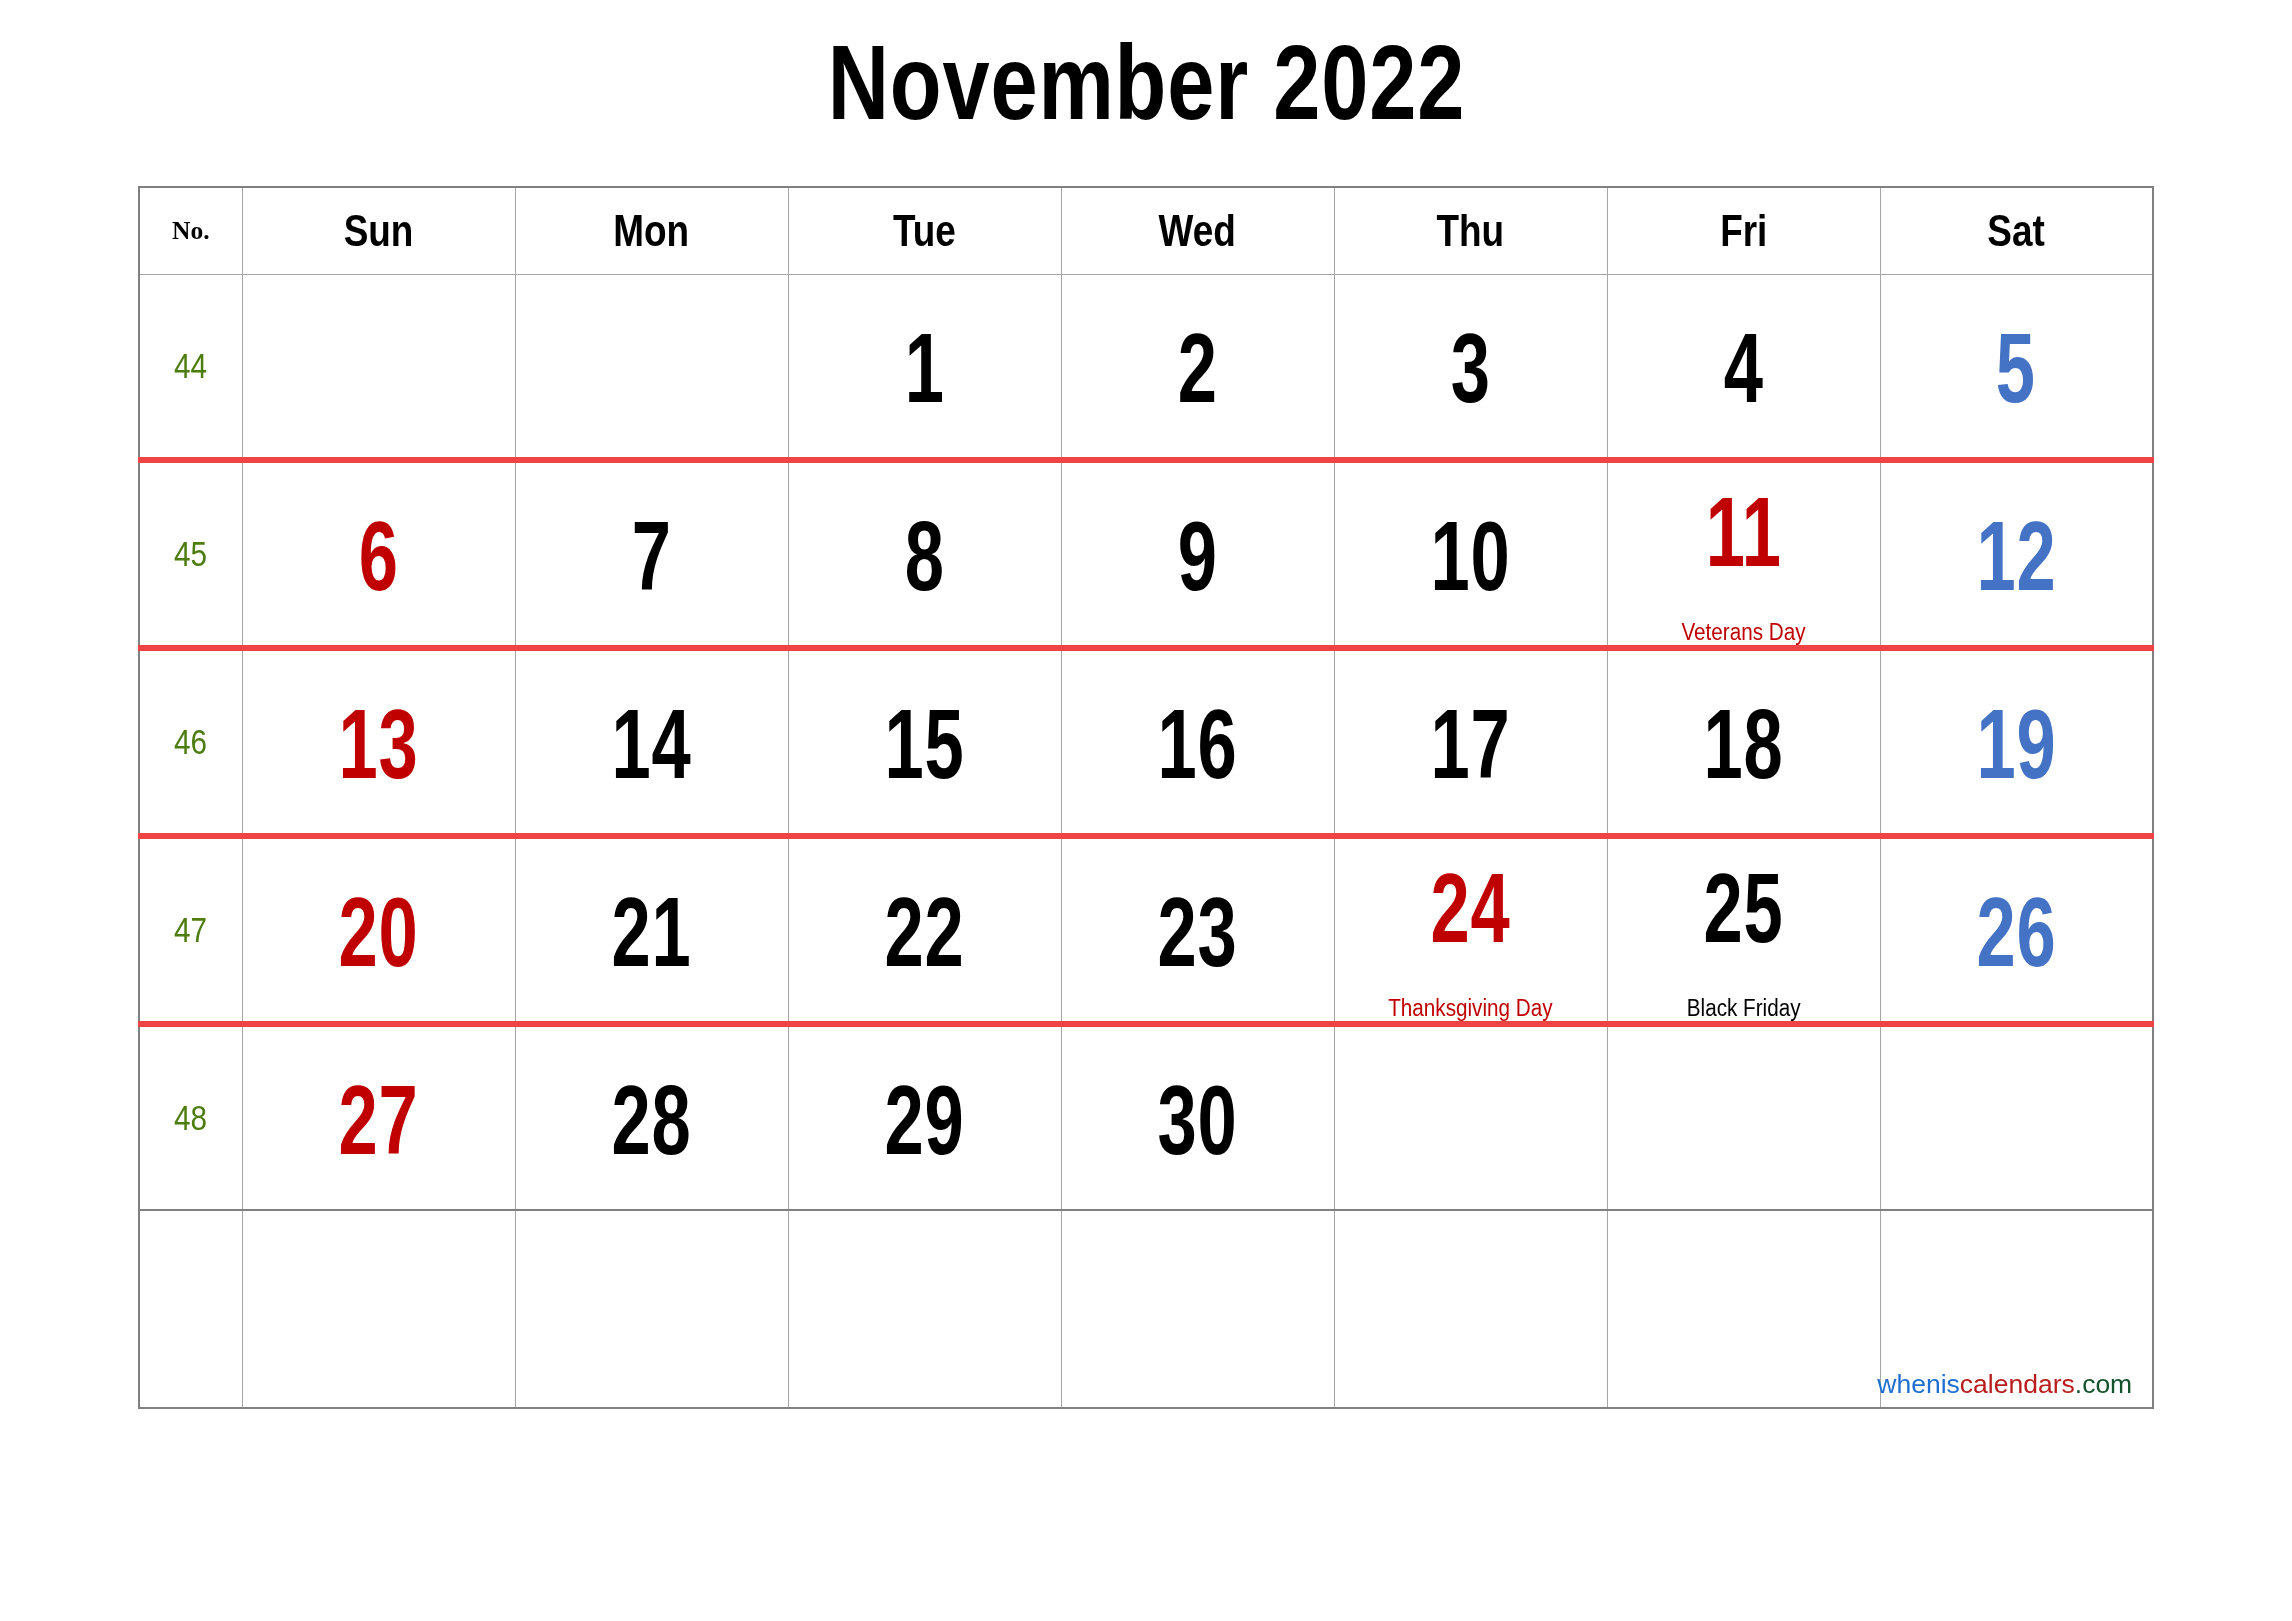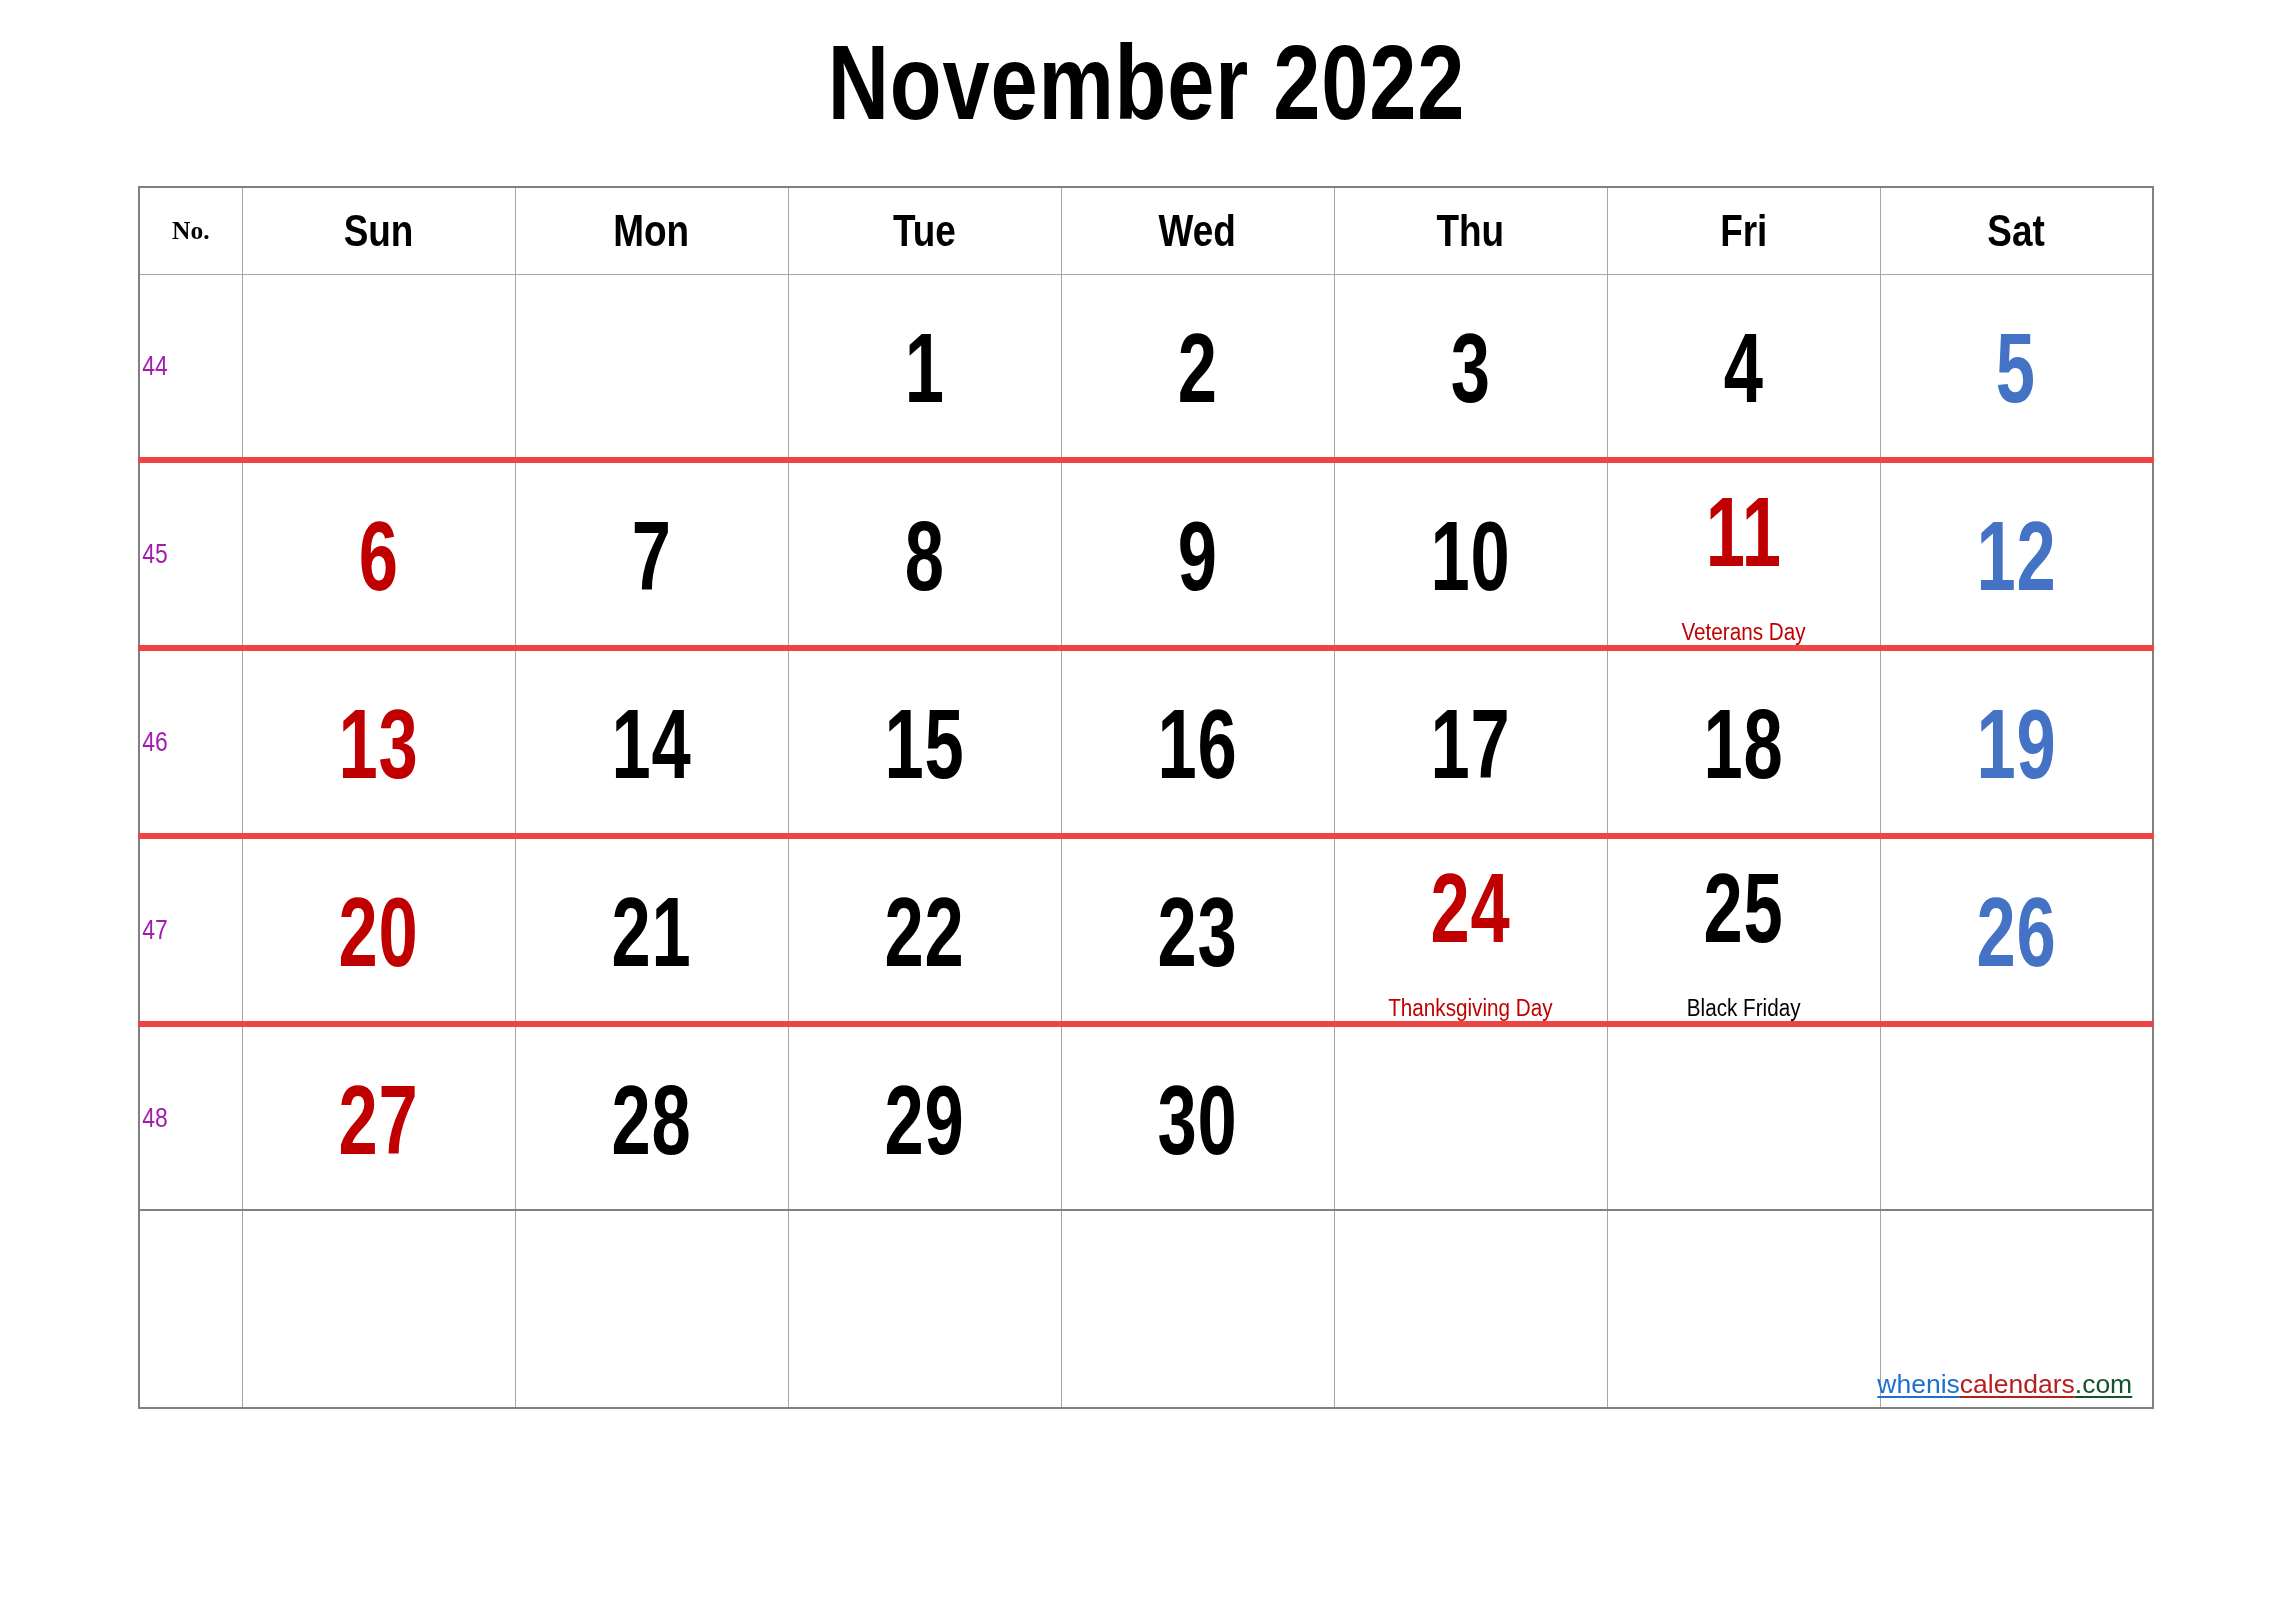--- a/index.html
+++ b/index.html
@@ -106,24 +106,25 @@
     font-size: 25.5px;
     color: #000000;
     line-height: 86px;
   }
 
   
   tr.week-row { height: 182px; }
   tr.week-row.tail { height: 196px; }
 
   td.wk-no {
-    font-family: "Liberation Sans Narrow", "Liberation Sans", "DejaVu Sans", sans-serif;
-    font-size: 27px;
+    text-align: center;
+    font-family: "Liberation Sans Narrow", "Liberation Sans", "DejaVu Sans", sans-serif;
+    font-size: 35px;
     font-weight: normal;
-    color: #a21caf;
+    color: #4d7c0f;
   }
   td.wk-no .wk-num {
     display: inline-block;
     transform: scaleX(0.85);
   }
 
   td.day {
     position: relative;
     text-align: center;
   }
@@ -171,21 +172,21 @@
   .watermark {
     position: absolute;
     right: 11.8px;
     bottom: 9.8px;
     font-family: "Liberation Sans Narrow", "Liberation Sans", "DejaVu Sans", sans-serif;
     font-size: 26.5px;
     line-height: 29px;
     white-space: nowrap;
     text-decoration: none;
   }
-  .watermark span { text-decoration: underline; text-underline-offset: 2.9px; }
+  .watermark span { text-underline-offset: 2.9px; }
   .wm-a { color: #1F6FD0; }
   .wm-b { color: #b91c1c; }
   .wm-c { color: #14532d; }
 </style>
 </head>
 <body>
 
 <div class="page">
 
   <div class="title">November 2022</div>

